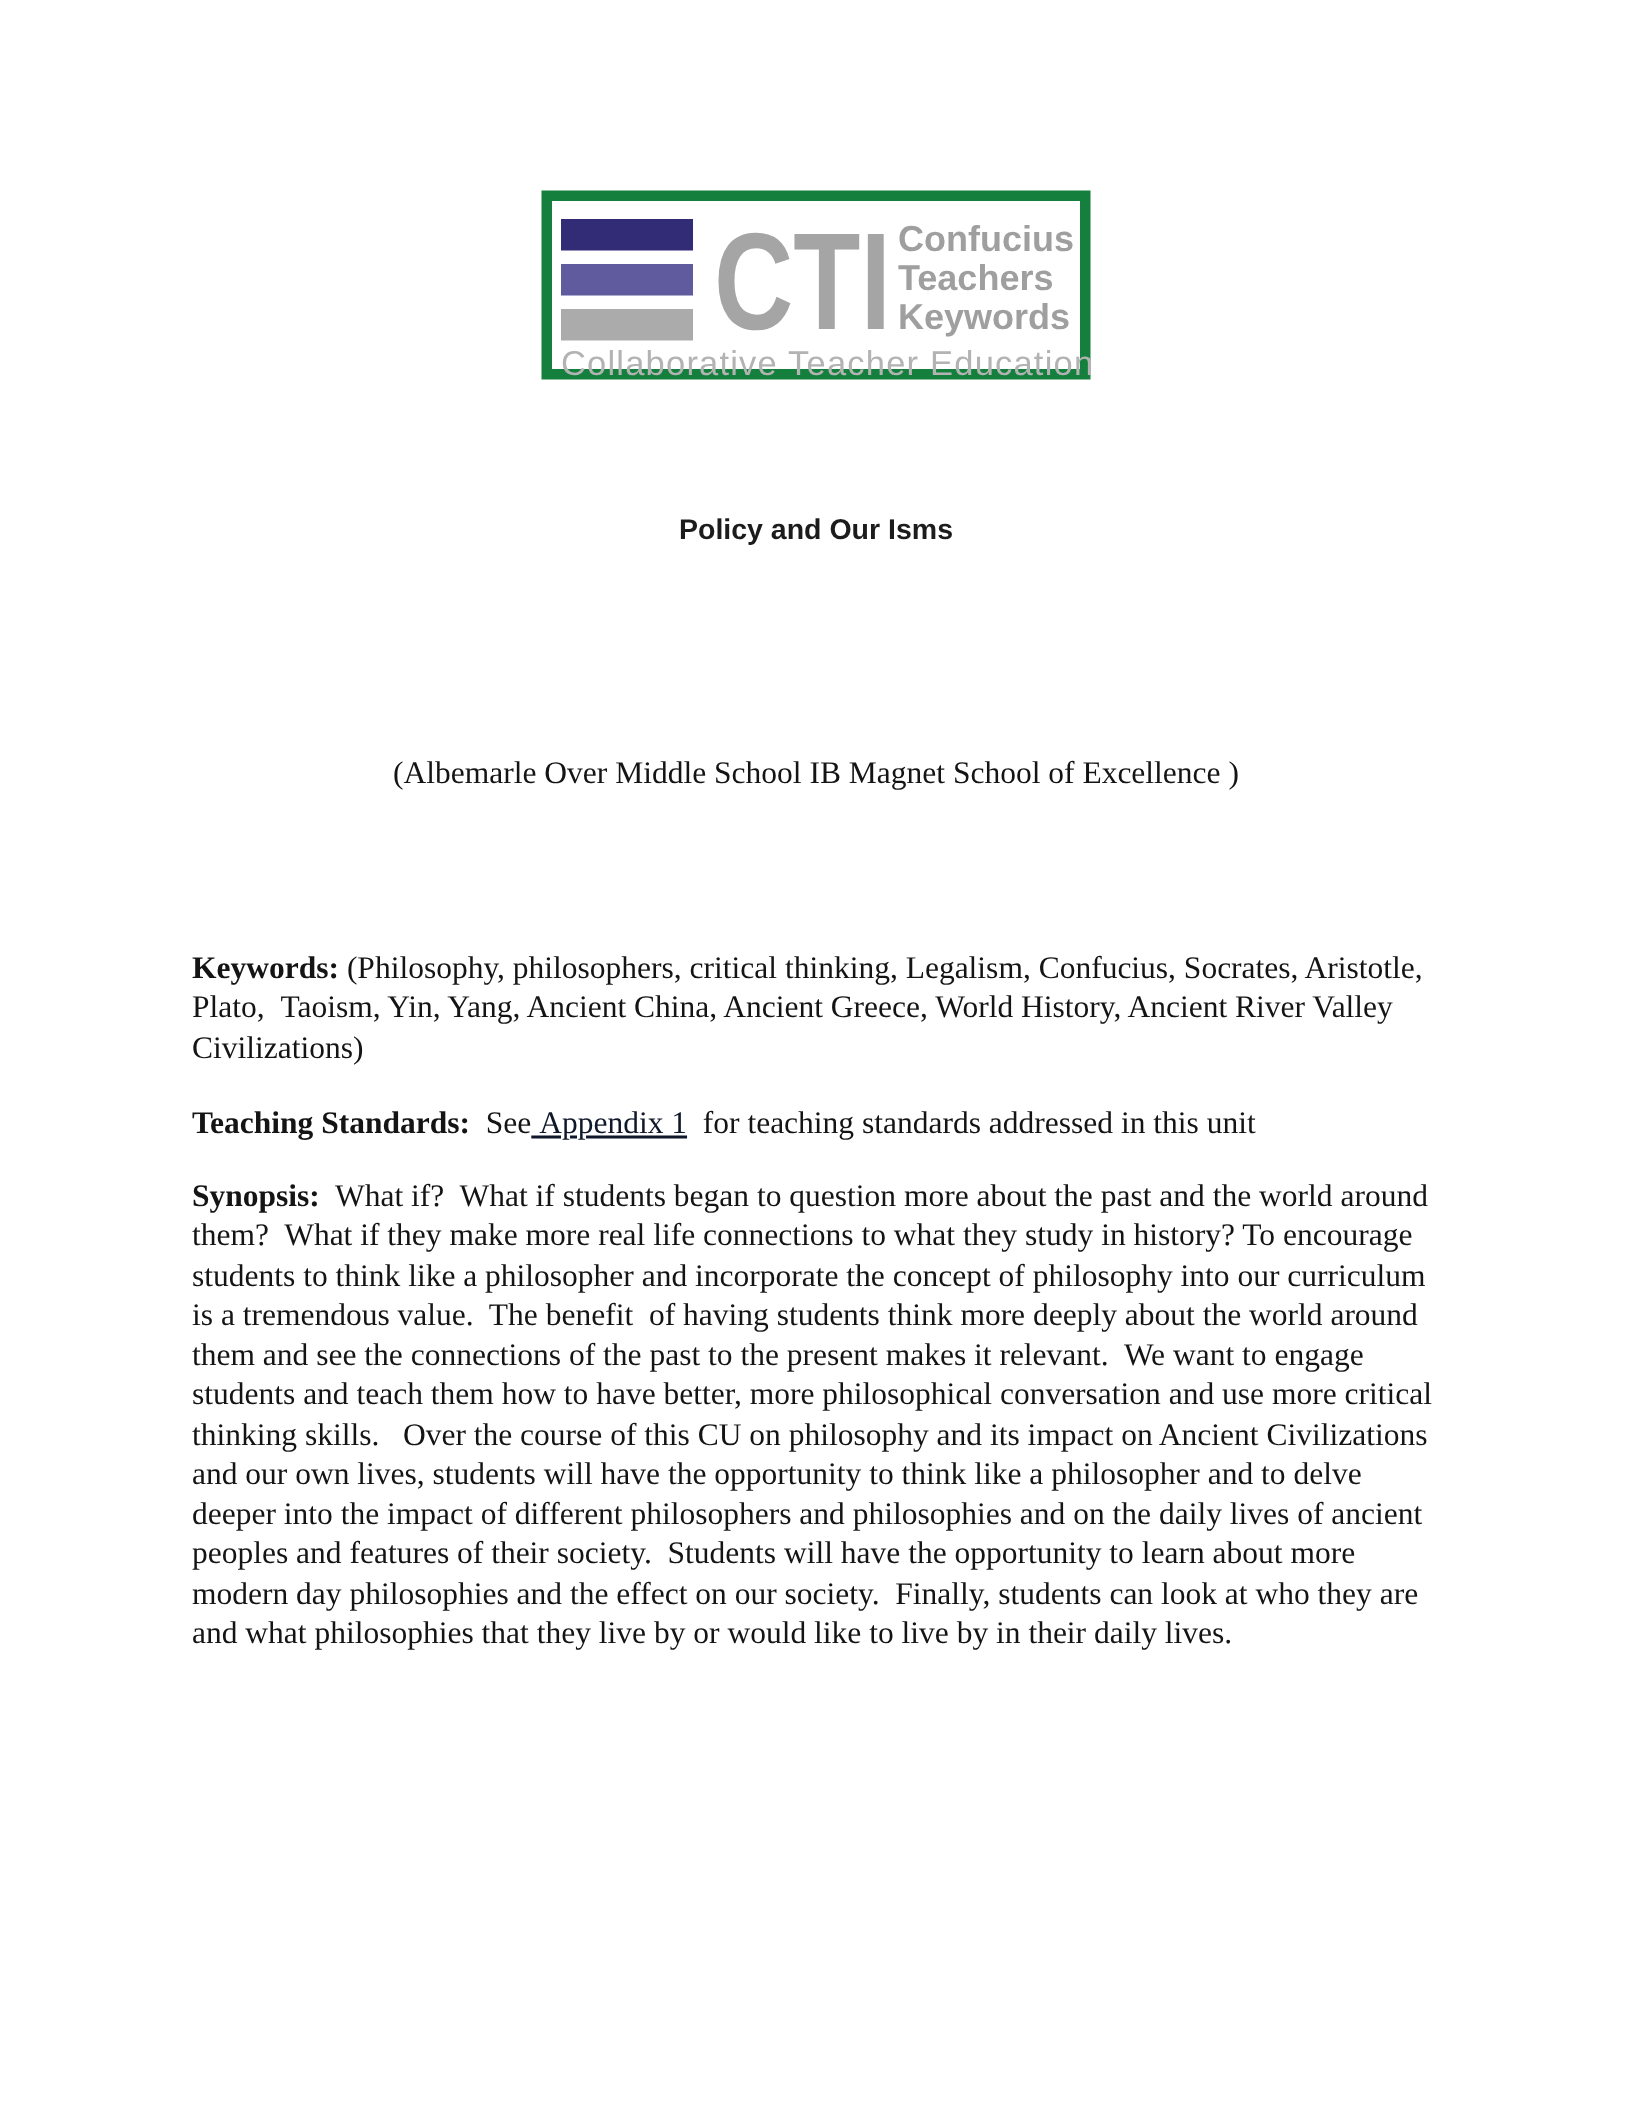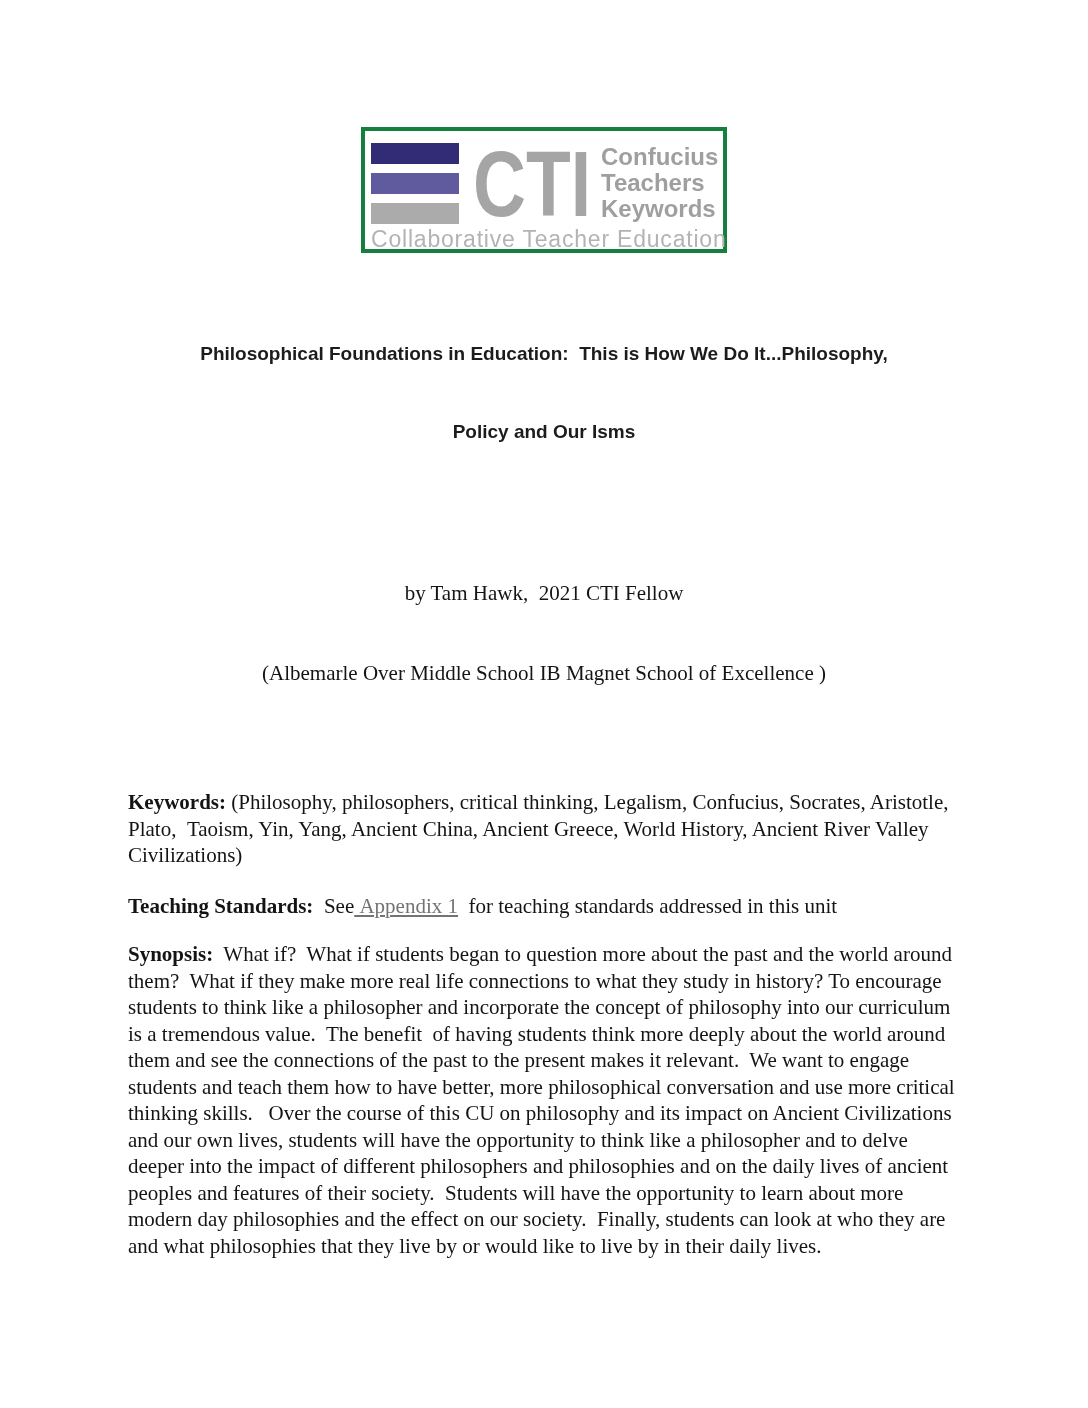--- a/index.html
+++ b/index.html
@@ -14,21 +14,21 @@
     overflow:hidden;
     position:relative;
   }
   .serif { font-size:21px; line-height:26.5px; white-space:pre-wrap; }
   b.lbl { font-weight:bold; }
 
   
   .logo-wrap { display:flex; justify-content:center; }
   .logo-box {
     width:366px; height:126px;
-    border:4px solid #15803d;
+    border:7px solid #15803d;
     padding:10px 4px 6px 6px;
     font-family:"Liberation Sans", sans-serif;
   }
   .logo-top { display:flex; align-items:center; height:84px; }
   .logo-bars { display:flex; flex-direction:column; justify-content:center; gap:9px; width:88px; margin-right:14px; }
   .logo-bars .bar { height:21px; width:88px; }
   .bar-navy   { background:#322b76; }
   .bar-purple { background:#5f5b9e; }
   .bar-gray   { background:#ababab; }
   .logo-cti-svg { display:block; }
@@ -53,21 +53,21 @@
     color:#1c1c1c;
     white-space:pre-wrap;
   }
   .byline-block { margin-top:30px; text-align:center; }
   .recommended  { margin-top:24px; text-align:center; }
   .keywords     { margin-top:50px; }
   .teaching     { margin-top:24px; }
   .synopsis     { margin-top:22px; }
 
   .appendix-link {
-    color:#737373;
+    color:#0f172a;
     text-decoration:underline;
     cursor:pointer;
   }
 </style>
 </head>
 <body>
 
 <div class="page">
 
   <div class="logo-wrap">
@@ -85,26 +85,24 @@
           <div>Confucius</div>
           <div>Teachers</div>
           <div>Keywords</div>
         </div>
       </div>
       <div class="logo-tagline">Collaborative Teacher Education</div>
     </div>
   </div>
 
   <div class="title">
-    <div>Philosophical Foundations in Education:&nbsp; This is How We Do It...Philosophy,</div>
     <div>Policy and Our Isms</div>
   </div>
 
   <div class="byline-block serif">
-    <div>by Tam Hawk,&nbsp; 2021 CTI Fellow</div>
     <div>(Albemarle Over Middle School IB Magnet School of Excellence )</div>
   </div>
 
 
   <p class="keywords serif"><b class="lbl">Keywords:</b><span> (Philosophy, philosophers, critical thinking, Legalism, Confucius, Socrates, Aristotle, Plato, &nbsp;Taoism, Yin, Yang, Ancient China, Ancient Greece, World History, Ancient River Valley Civilizations)</span></p>
 
   <p class="teaching serif"><b class="lbl">Teaching Standards:</b><span>&nbsp; See</span><a class="appendix-link">&nbsp;Appendix 1</a><span>&nbsp; for teaching standards addressed in this unit</span></p>
 
   <p class="synopsis serif"><b class="lbl">Synopsis:</b><span>&nbsp; What if?&nbsp; What if students began to question more about the past and the world around them?&nbsp; What if they make more real life connections to what they study in history? To encourage students to think like a philosopher and incorporate the concept of philosophy into our curriculum is a tremendous value.&nbsp; The benefit&nbsp; of having students think more deeply about the world around them and see the connections of the past to the present makes it relevant.&nbsp; We want to engage students and teach them how to have better, more philosophical conversation and use more critical thinking skills.&nbsp;&nbsp; Over the course of this CU on philosophy and its impact on Ancient Civilizations and our own lives, students will have the opportunity to think like a philosopher and to delve deeper into the impact of different philosophers and philosophies and on the daily lives of ancient peoples and features of their society.&nbsp; Students will have the opportunity to learn about more modern day philosophies and the effect on our society.&nbsp; Finally, students can look at who they are and what philosophies that they live by or would like to live by in their daily lives.</span></p>
 

